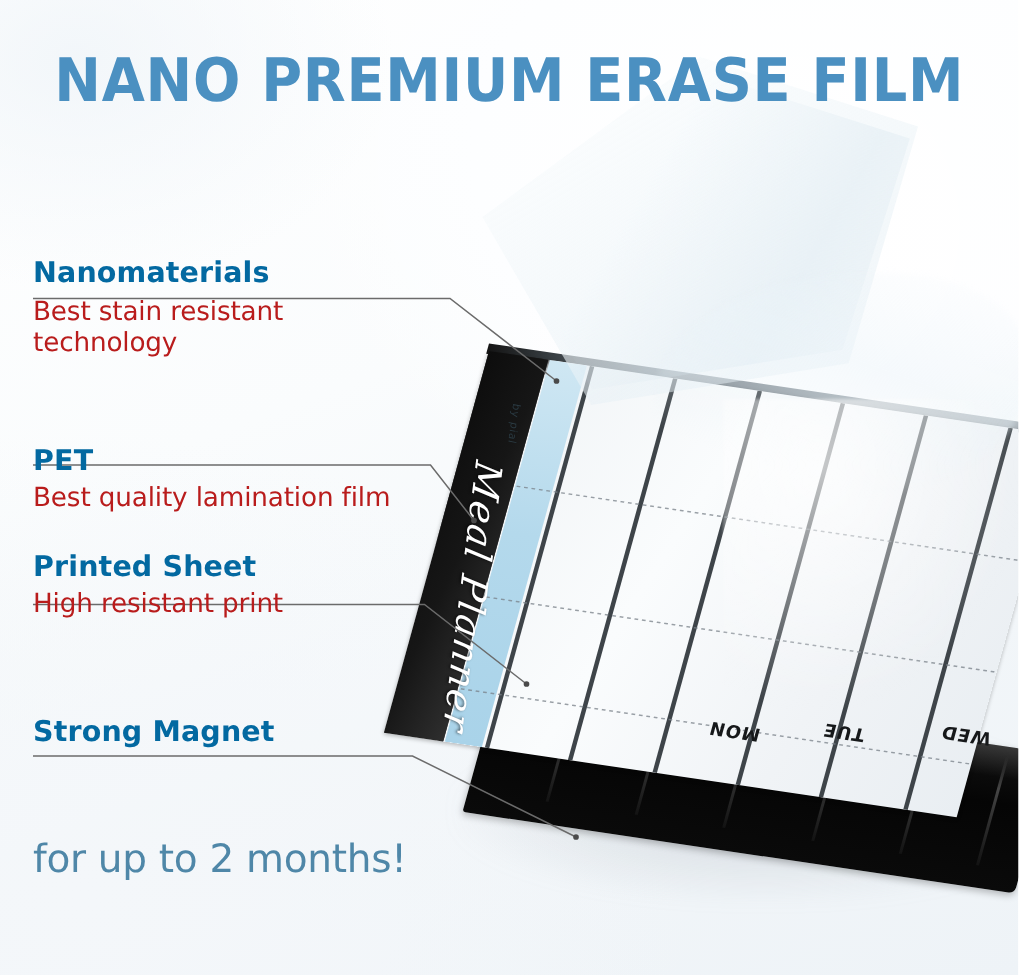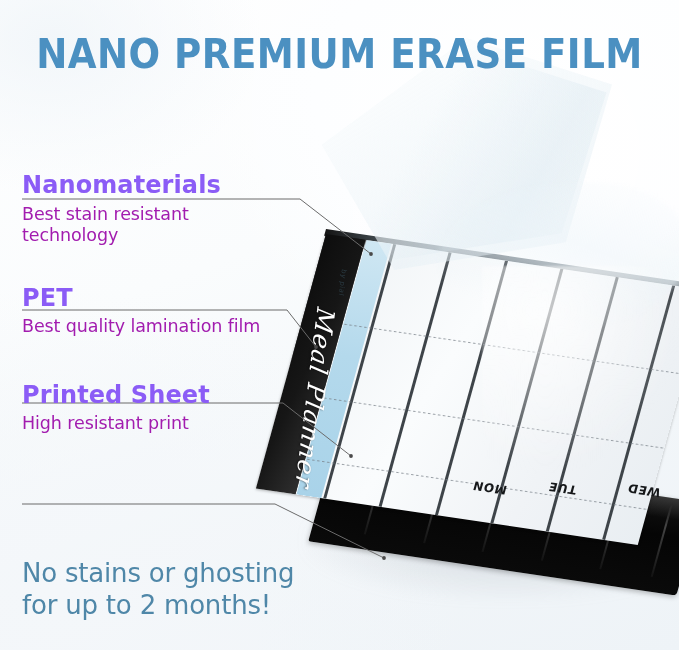--- a/index.html
+++ b/index.html
@@ -61,31 +61,31 @@
   }
 
   
   .callout {
     position: absolute;
     left: 22px;
   }
   .callout .head {
     font-family: "DejaVu Sans", sans-serif;
     font-weight: 700;
-    font-size: 24px;
-    color: #8b5cf6;
+    font-size: 19px;
+    color: #0369a1;
     line-height: 1.12;
     white-space: nowrap;
     letter-spacing: 0.1px;
   }
   .callout .desc {
     font-family: "DejaVu Sans", sans-serif;
     font-weight: 400;
     font-size: 17.5px;
-    color: #a21caf;
+    color: #b91c1c;
     line-height: 1.18;
     max-width: 252px;
     letter-spacing: -0.1px;
   }
 
   
   .leaders {
     position: absolute;
     inset: 0;
     pointer-events: none;
@@ -380,29 +380,31 @@
       <circle cx="351" cy="456" r="1.9"></circle>
       <circle cx="384" cy="558" r="1.9"></circle>
     </g>
   </svg>
 
   <div class="callout" style="top:172px">
     <div class="head">Nanomaterials</div>
     <div class="desc" style="margin-top:5px">Best stain resistant technology</div>
   </div>
 
-  <div class="callout" style="top:285px">
+  <div class="callout" style="top:297px">
     <div class="head">PET</div>
     <div class="desc" style="margin-top:4px">Best quality lamination film</div>
   </div>
 
-  <div class="callout" style="top:382px">
+  <div class="callout" style="top:368px">
     <div class="head">Printed Sheet</div>
     <div class="desc" style="margin-top:4px">High resistant print</div>
   </div>
 
+  <div class="callout" style="top:478px">
+    <div class="head">Strong Magnet</div>
+  </div>
 
   <div class="tagline">
-    <div>No stains or ghosting</div>
     <div>for up to 2 months!</div>
   </div>
 
 </div>
 
 </body></html>

